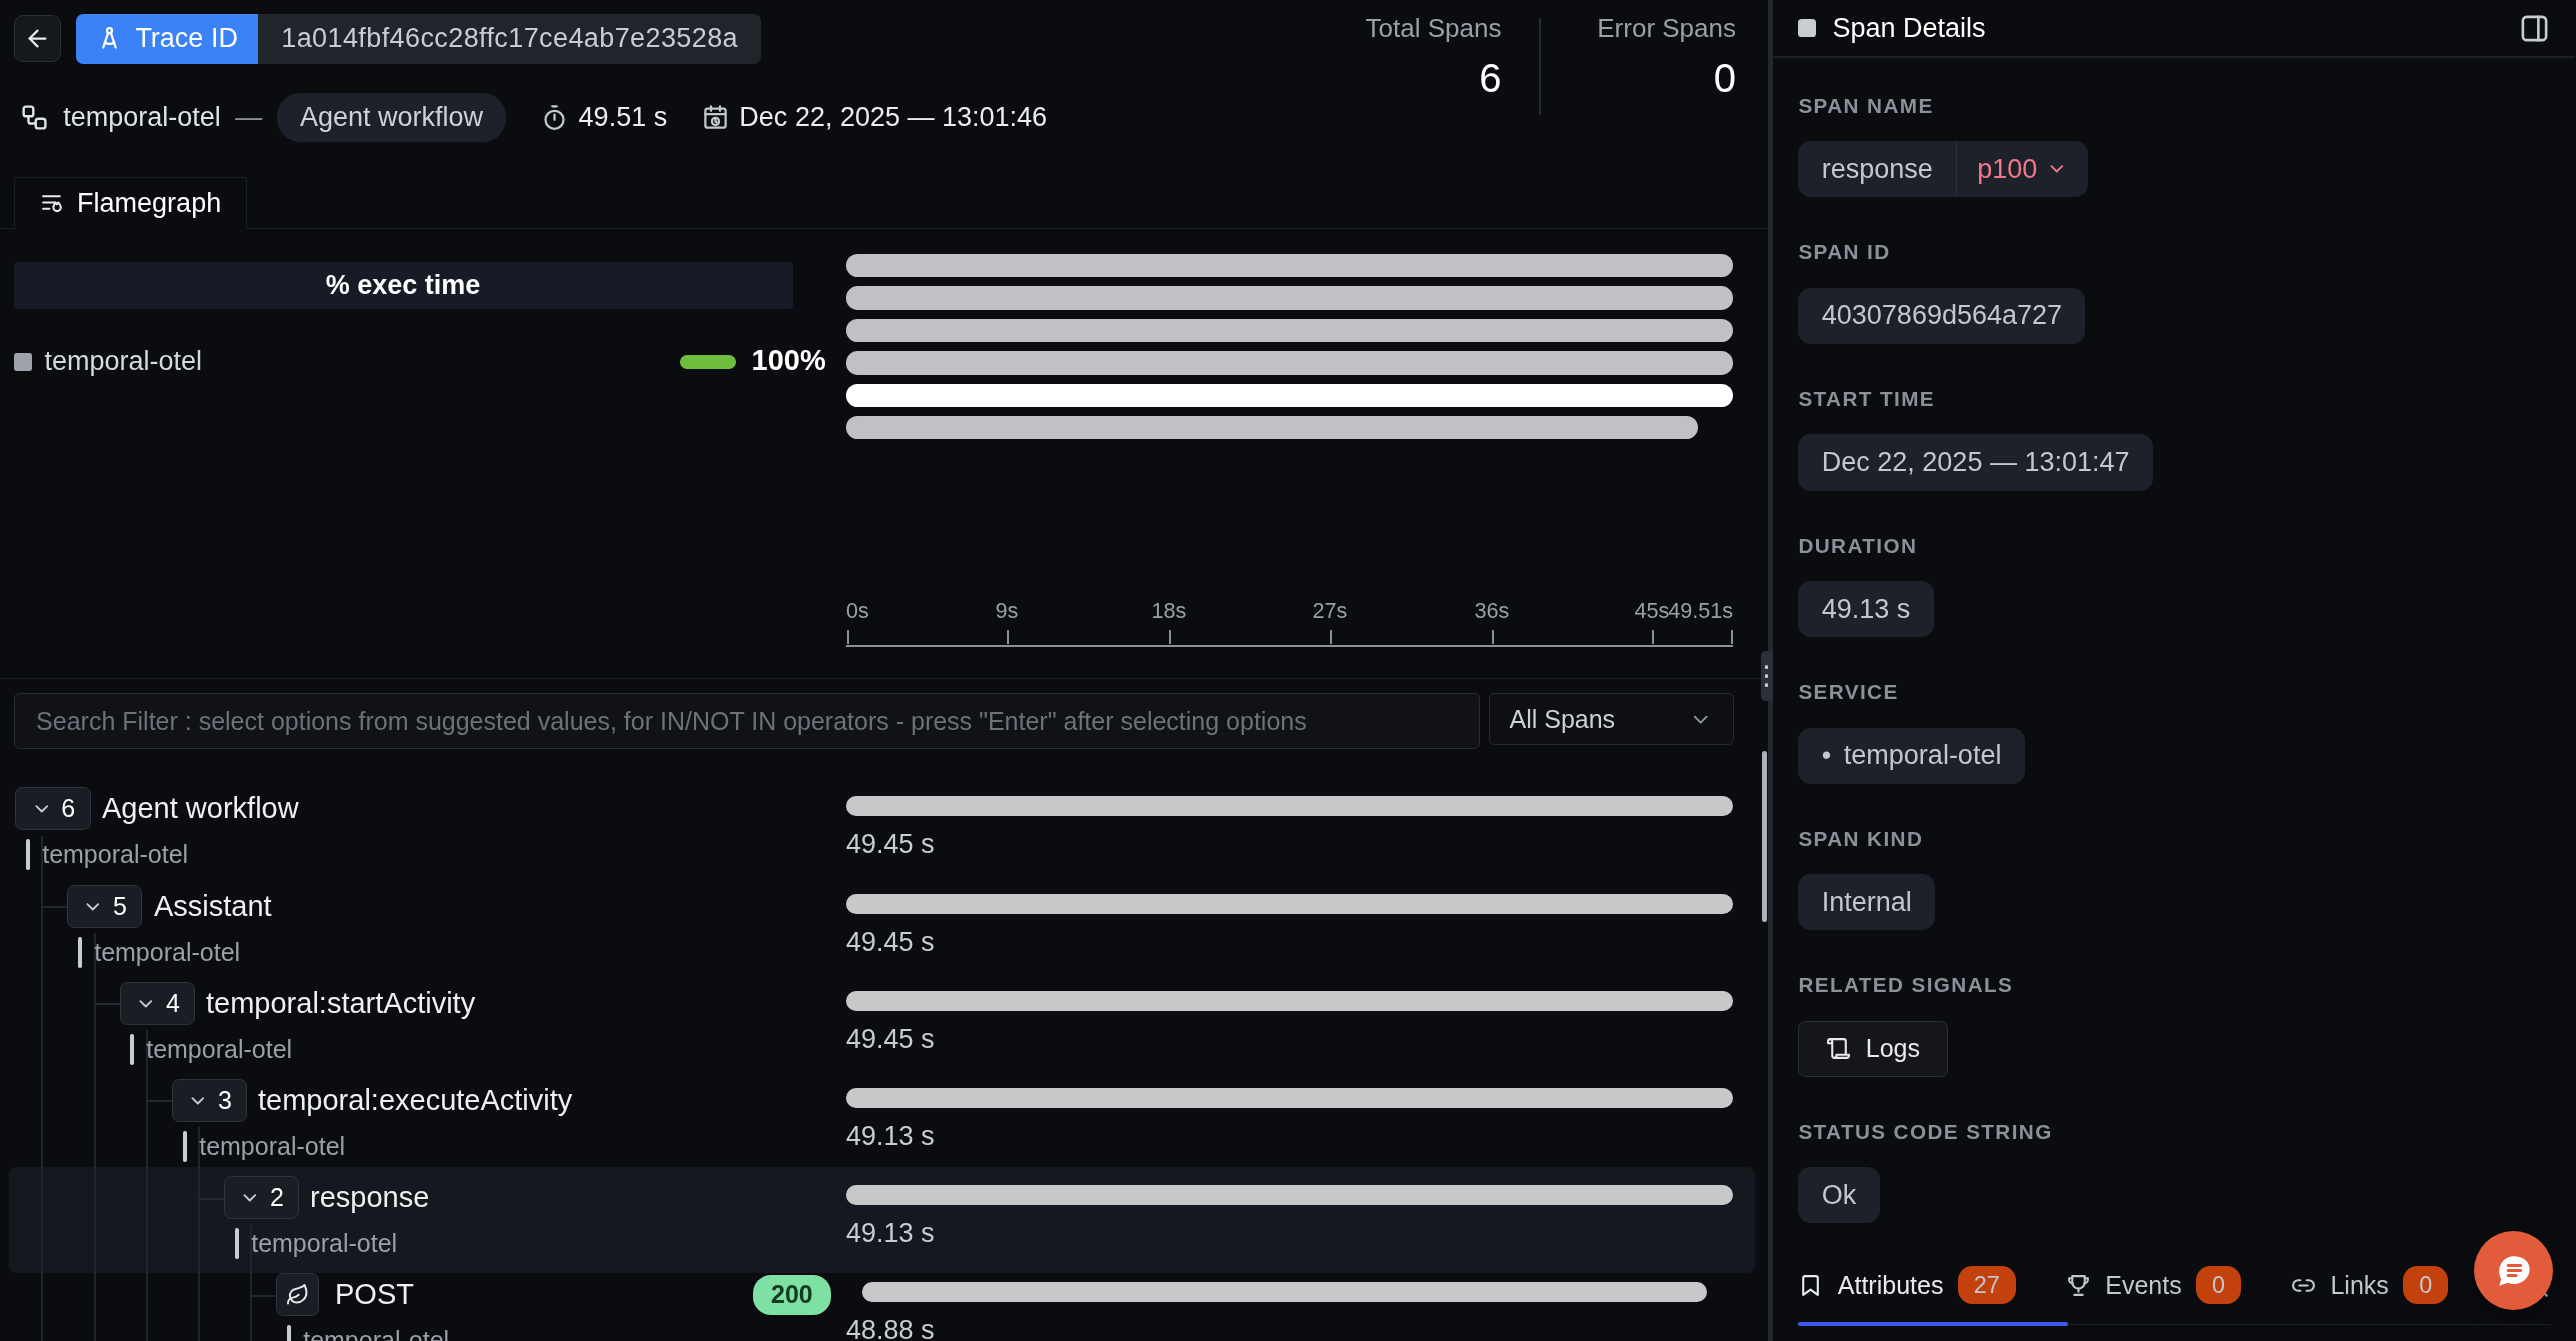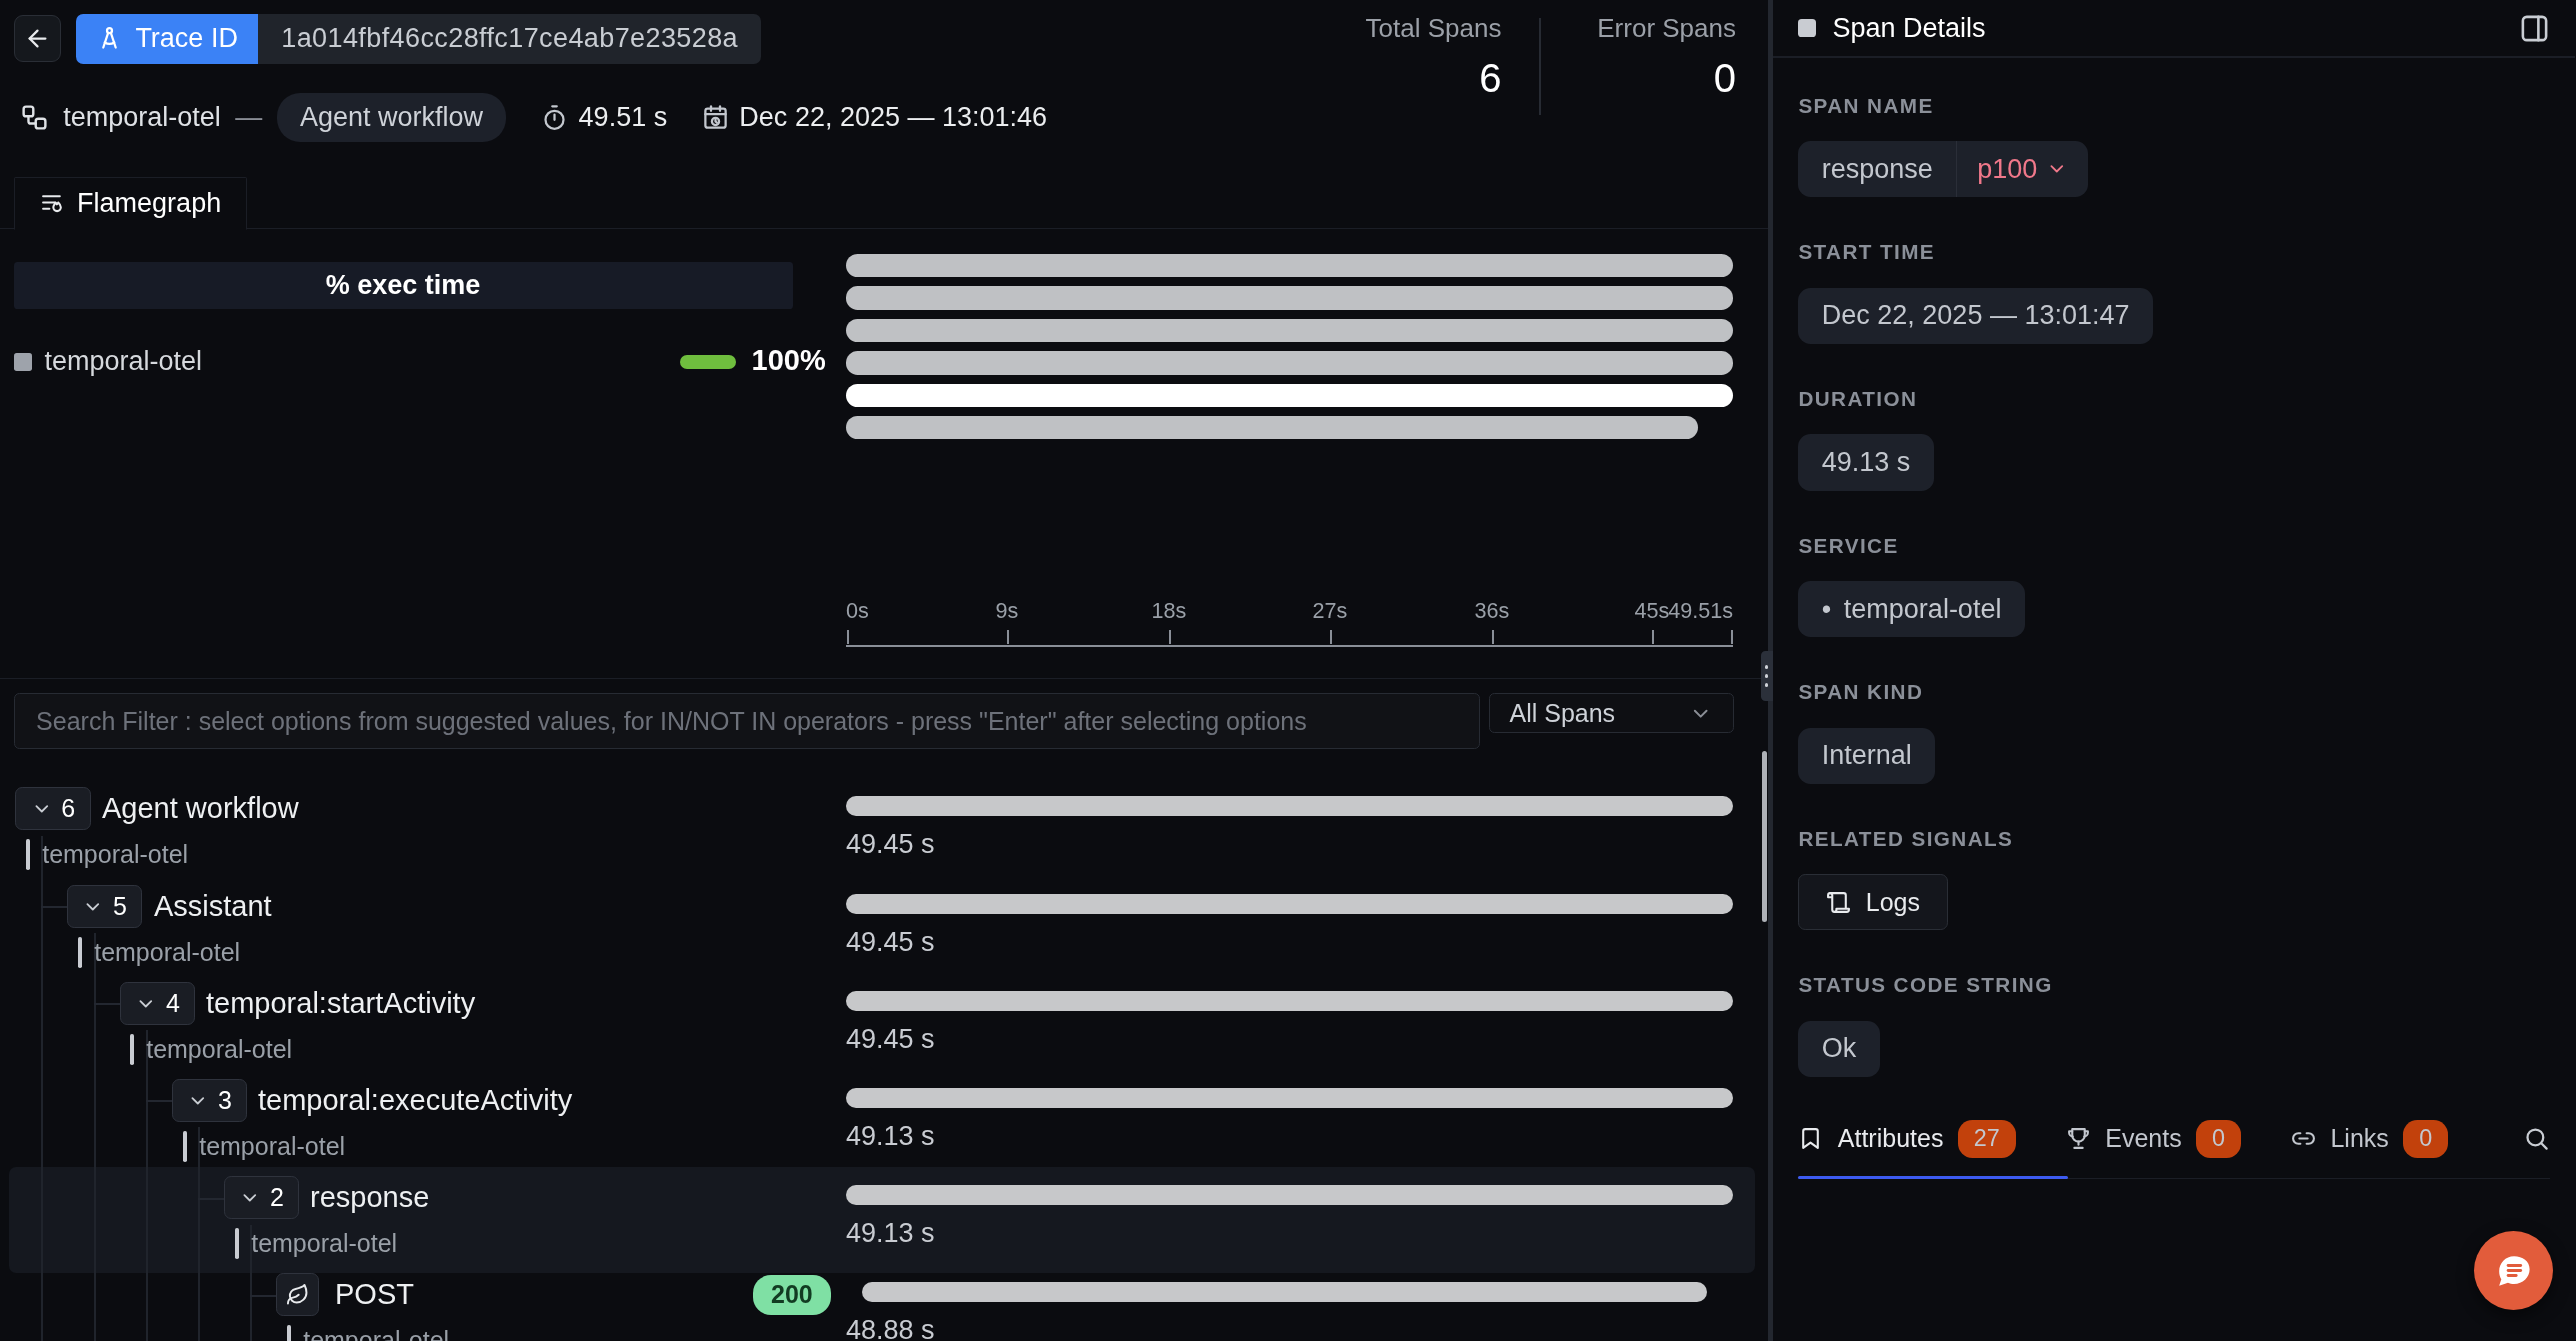--- a/index.html
+++ b/index.html
@@ -64,21 +64,21 @@
   .tlabel.first { transform:none; }
   .tlabel.lastl { transform:translateX(-100%); }
   .tickmark { position:absolute; top:32px; width:1.8px; height:14.4px; background:#8a8f98; }
   .baseline { position:absolute; top:47px; left:0; width:887px; height:1.8px; background:#8a8f98; }
 
   
   .searchrow { height:85px; padding:14.4px 13.5px; display:flex; gap:9px; }
   .filter-input { width:1466px; height:56px; background:#111216; border:1.8px solid #272b33; border-radius:5.4px;
                   color:#ced2d8; font-size:25px; padding:0 21.6px; outline:none; font-family:"Liberation Sans",sans-serif; }
   .filter-input::placeholder { color:#6d717a; }
-  .spans-select { width:245px; height:40px; background:#0e0f13; border:1.8px solid #272b33; border-radius:5.4px;
+  .spans-select { width:245px; height:52px; background:#0e0f13; border:1.8px solid #272b33; border-radius:5.4px;
                   display:flex; align-items:center; justify-content:space-between; padding:0 20px;
                   color:#ced2d8; font-size:25px; cursor:pointer; }
   .spans-select .chev { color:#8a8e96; }
 
   
   .spantree { position:relative; height:577px; overflow:hidden; }
   .guide { position:absolute; width:1.8px; background:#20242c; }
   .conn { position:absolute; height:1.8px; background:#232730; }
   .row-highlight { position:absolute; left:9px; right:12.6px; top:403px; height:106px; background:#15181f; border-radius:7.2px; }
   .srow { position:absolute; left:0; right:0; height:90px; cursor:pointer; }
@@ -424,20 +424,24 @@
           <span class="seg1">response</span>
           <span class="seg2">
             <span>p100</span>
             <svg class="ic" width="21.6" height="21.6" viewBox="0 0 24 24">
                 <path d="m6 9 6 6 6-6"></path>
               </svg>
           </span>
         </div>
       </div>
 
+      <div class="sb-section">
+        <div class="sb-label">SPAN ID</div>
+        <span class="pill">40307869d564a727</span>
+      </div>
 
       <div class="sb-section">
         <div class="sb-label">START TIME</div>
         <span class="pill">Dec 22, 2025 — 13:01:47</span>
       </div>
 
       <div class="sb-section">
         <div class="sb-label">DURATION</div>
         <span class="pill">49.13 s</span>
       </div>

